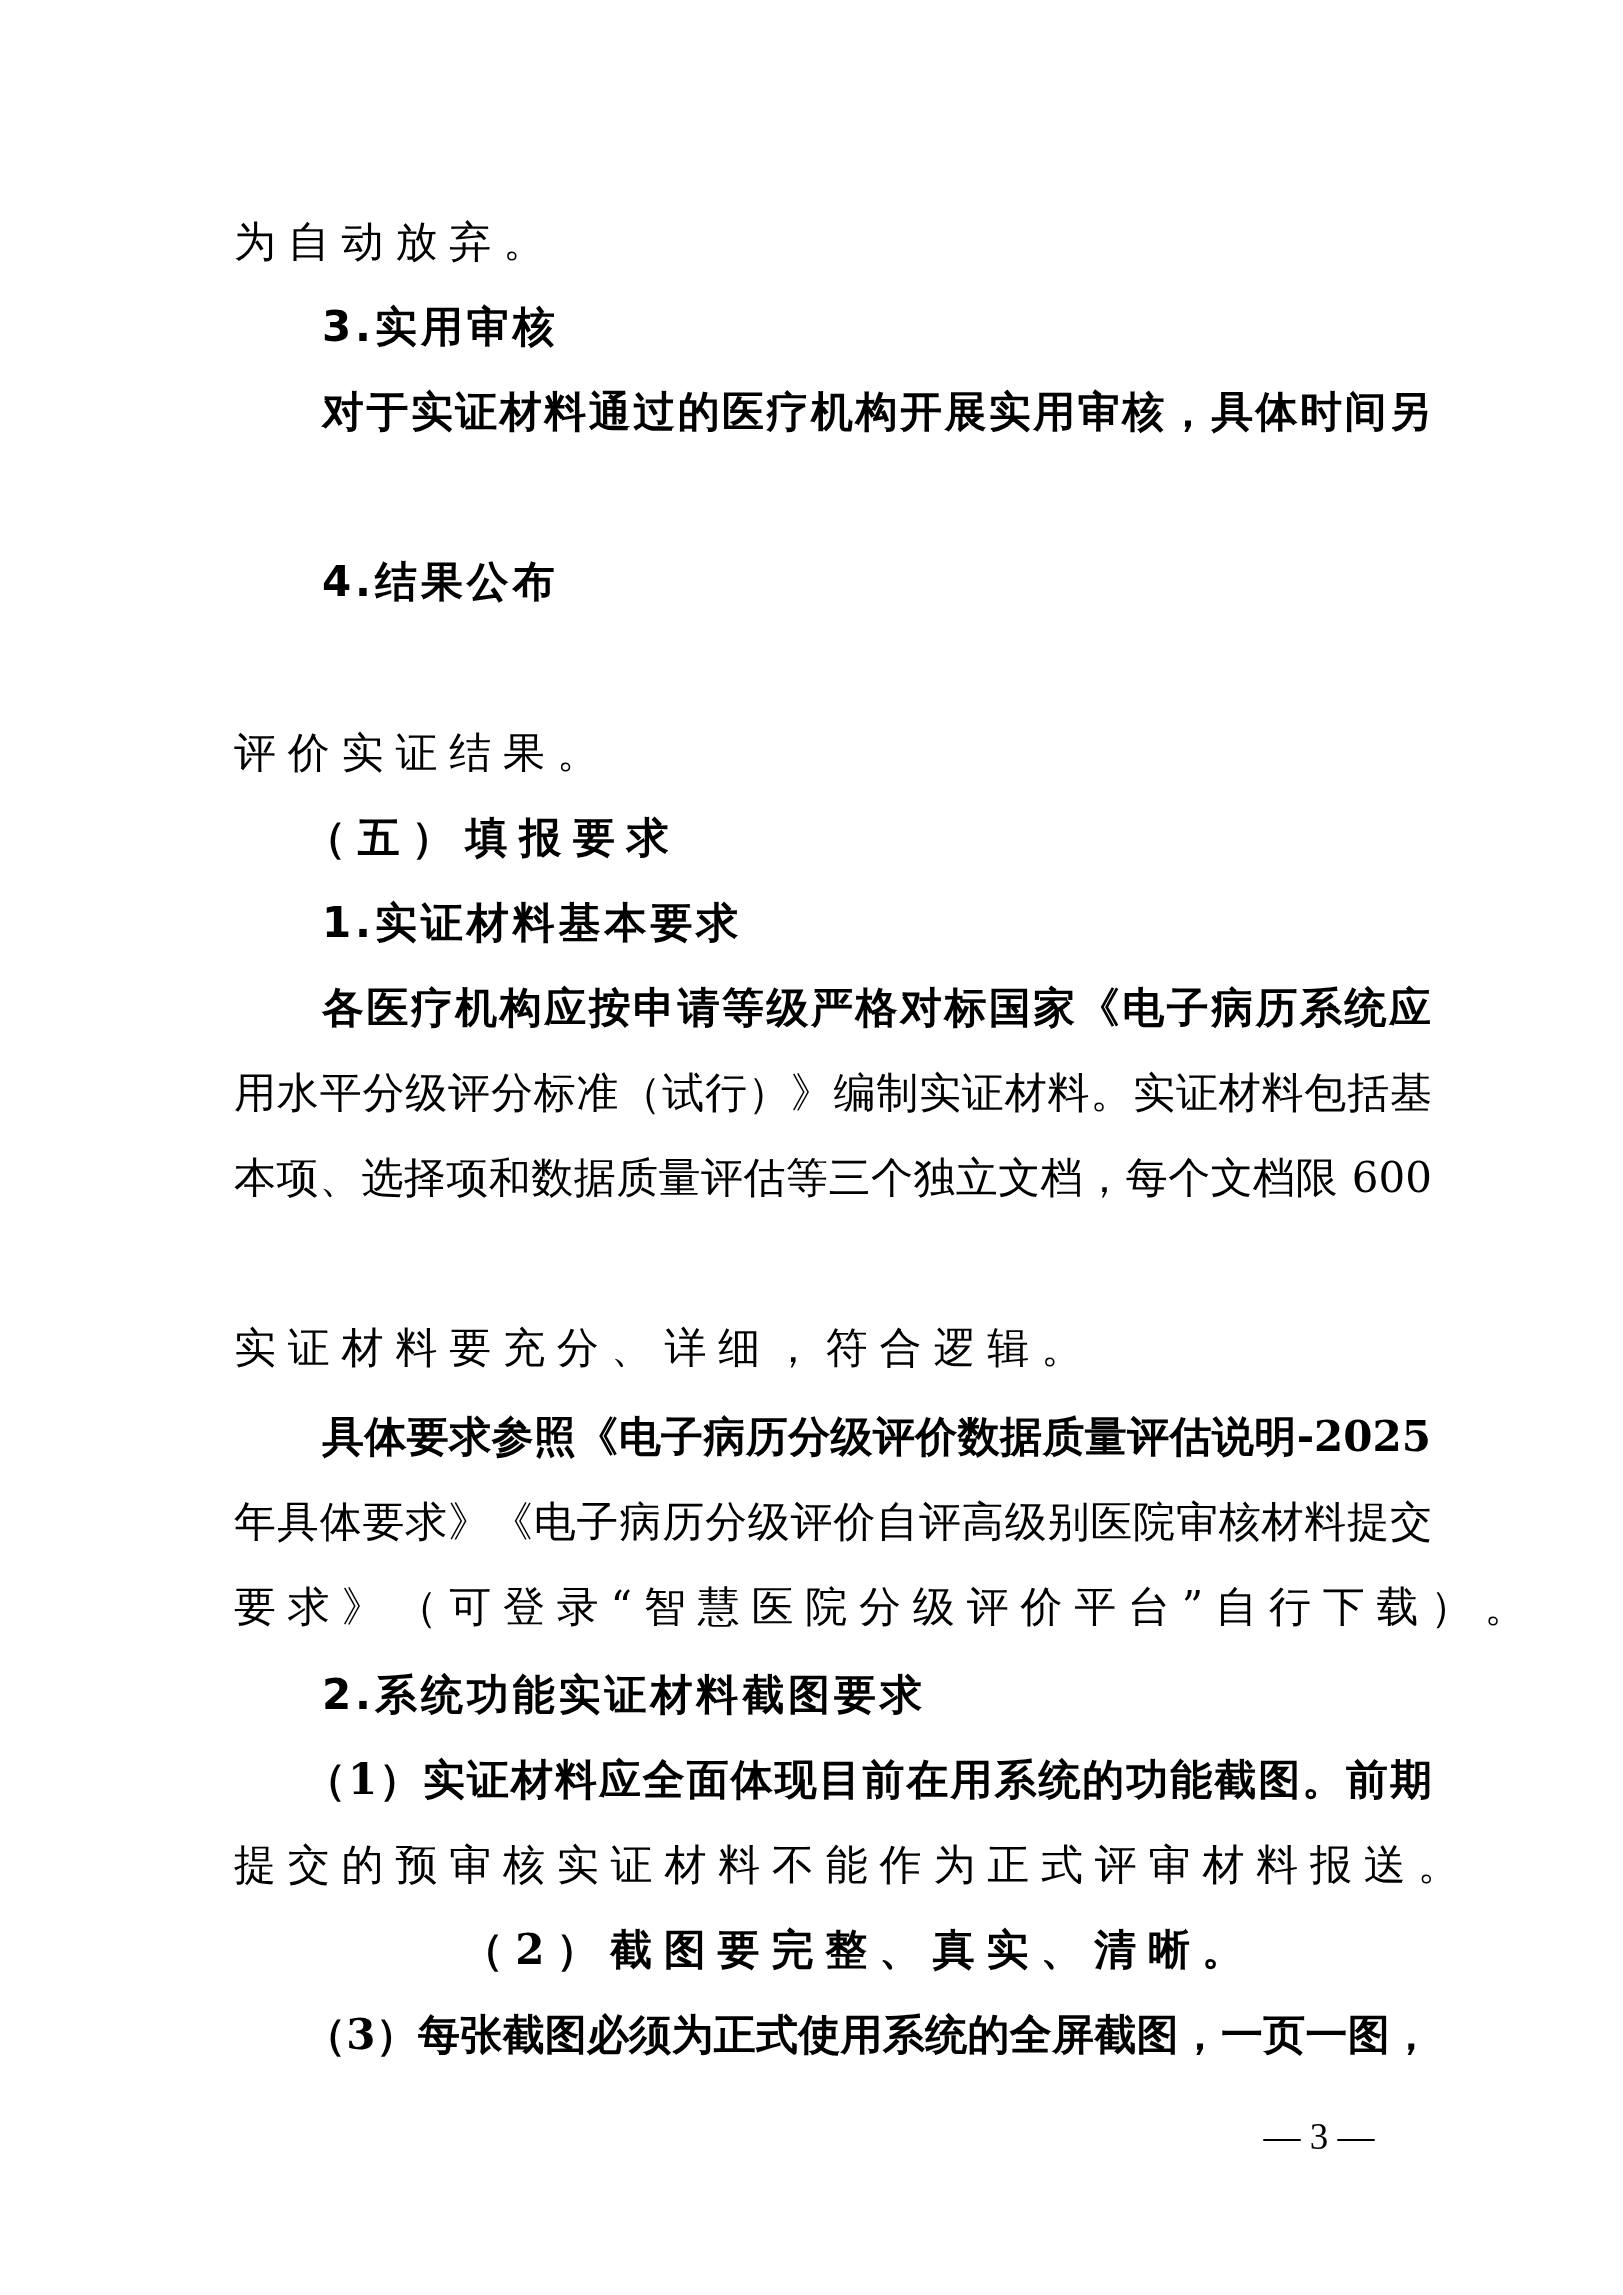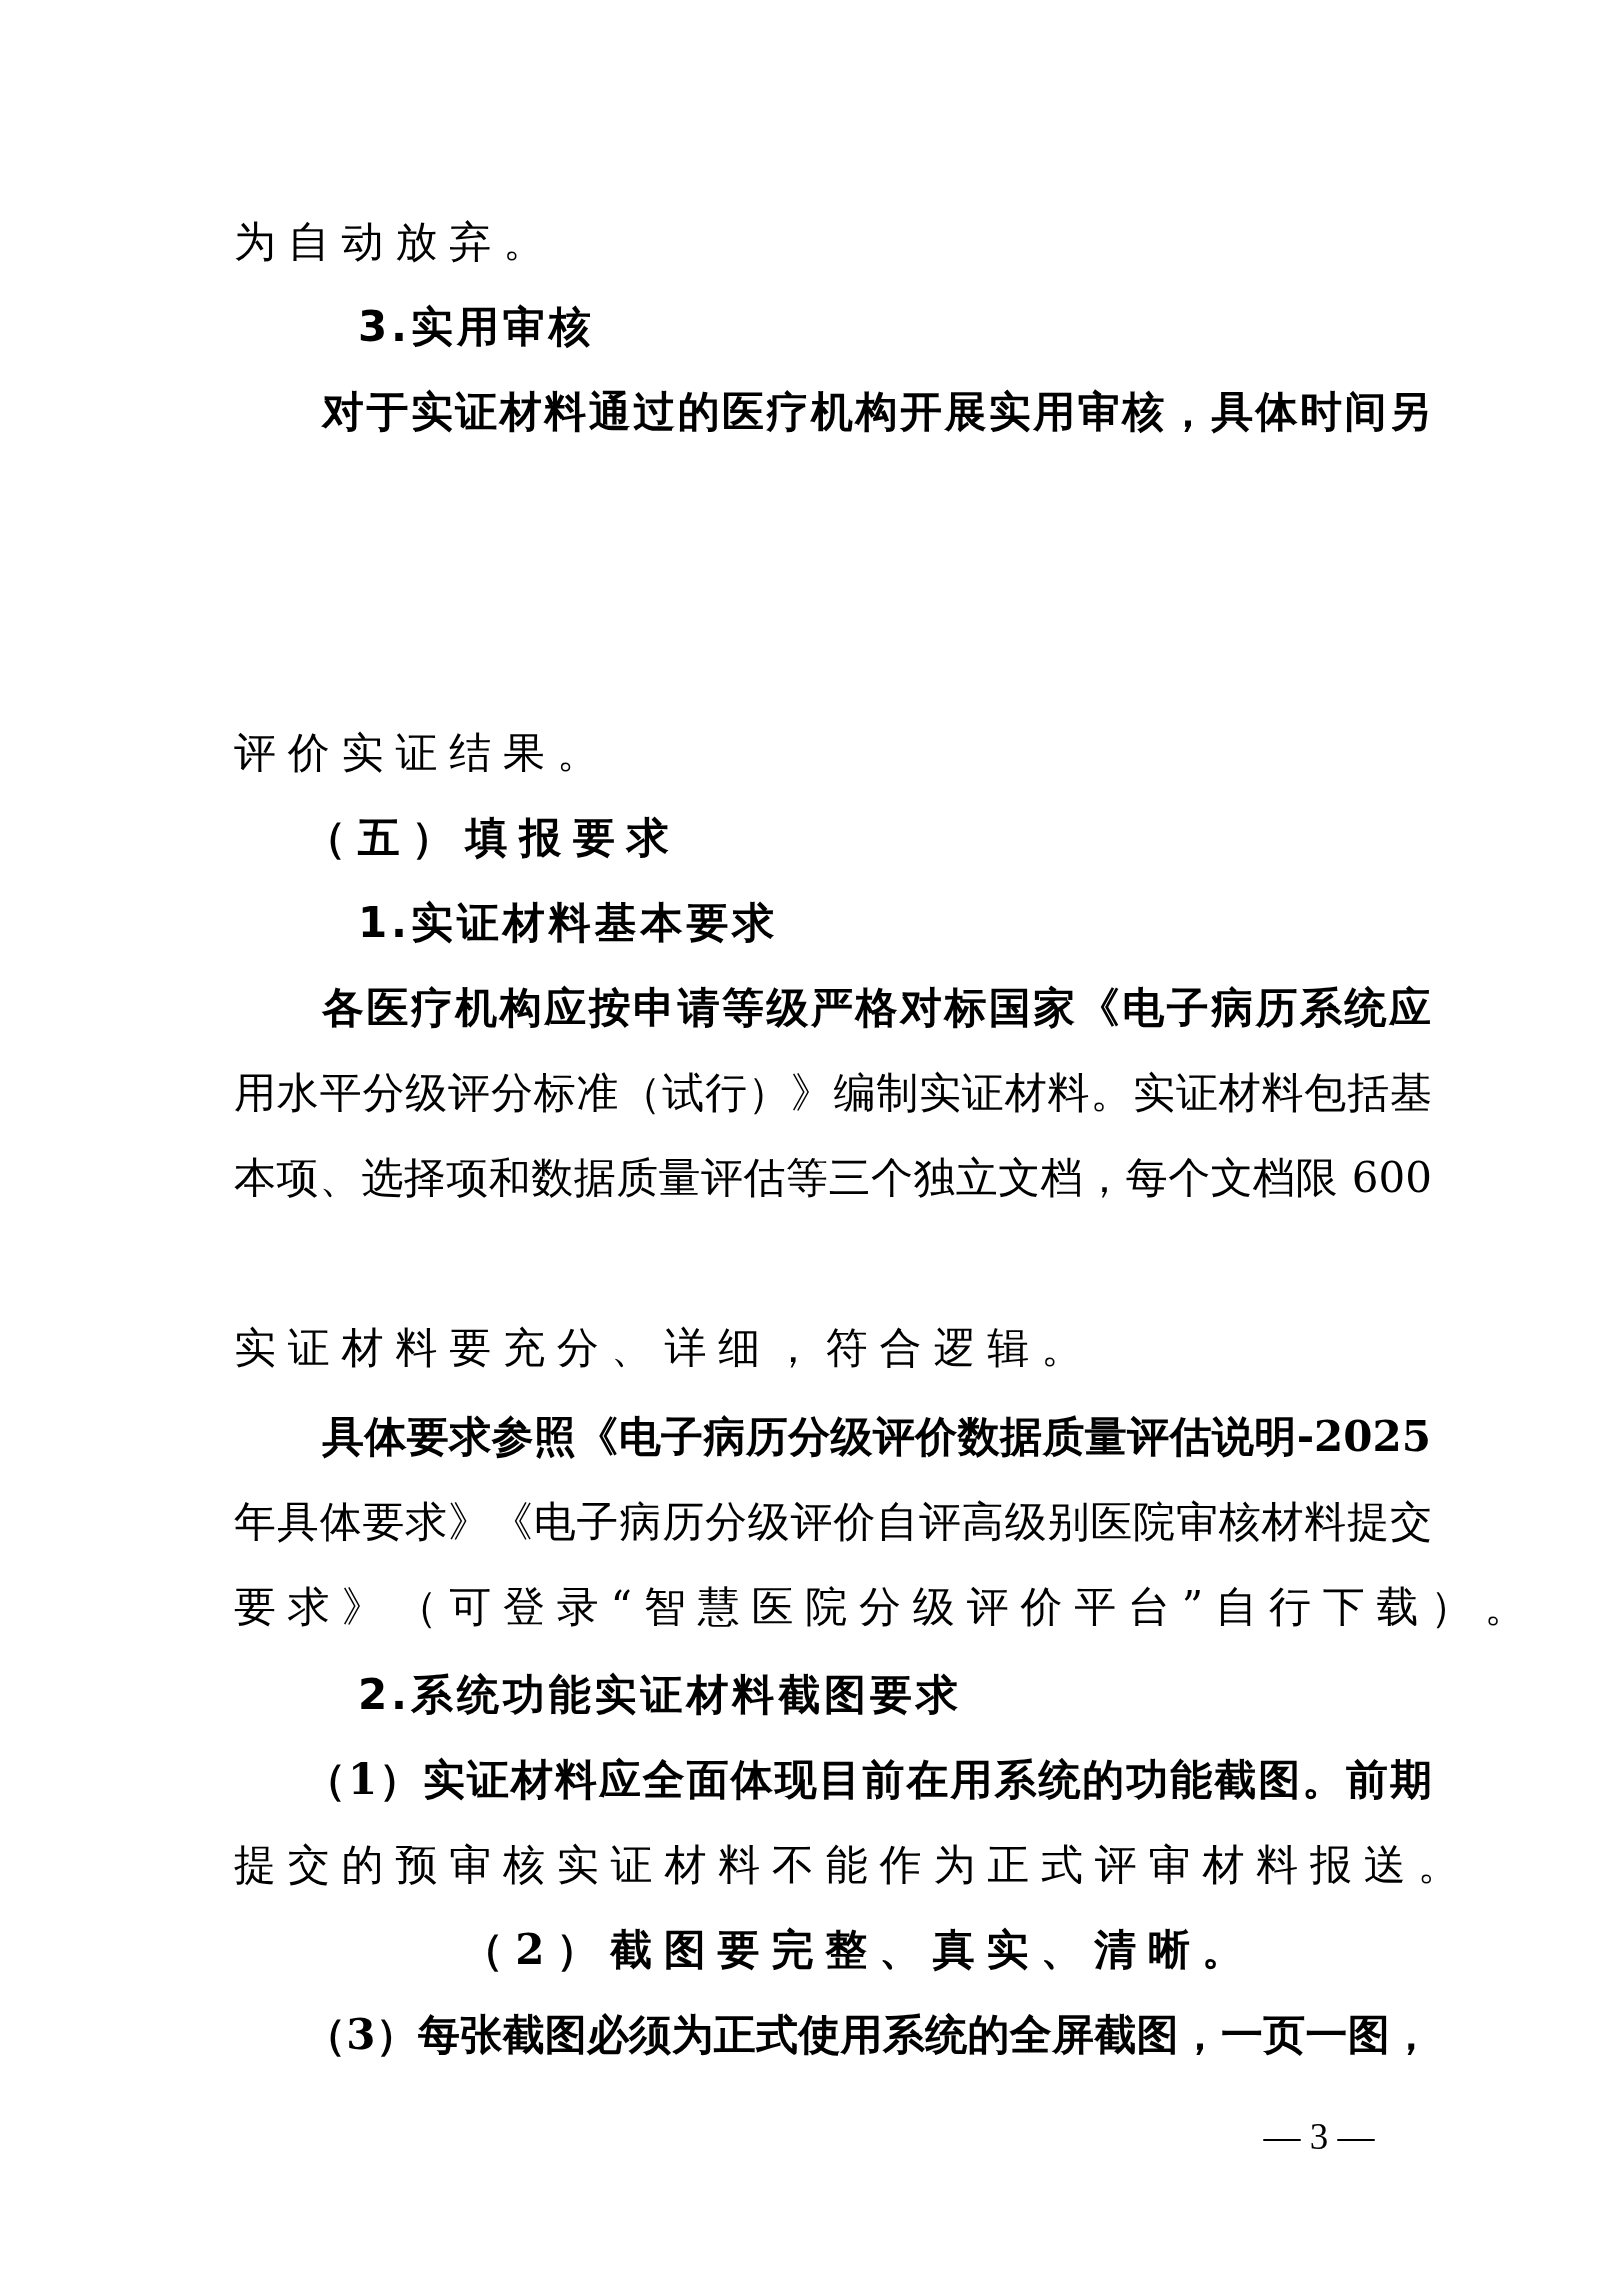--- a/index.html
+++ b/index.html
@@ -2,36 +2,37 @@
 <html style="font-size:10.5px"><head>
 <meta charset="utf-8">
 <style>
   html, body { margin: 0; padding: 0; background: #ffffff; }
   body { width: 1623px; height: 2295px; position: relative; overflow: hidden;
          font-family: "DejaVu Serif", "Liberation Serif", serif; color: #000; }
   .page { position: absolute; left: 16px; top: 0; width: 1623px; height: 2295px; background: #fff; }
   .line { position: absolute; left: 218px; width: 1198px; font-size: 42px; line-height: 52px;
           white-space: nowrap; letter-spacing: 11.8px; }
   .indent { left: 306px; width: 1109px; font-weight: bold; }
-  .heading { font-family: "DejaVu Sans", "Liberation Sans", sans-serif; font-weight: bold; letter-spacing: 3.9px; margin-left: 36px; }
+  .heading { font-family: "DejaVu Sans", "Liberation Sans", sans-serif; font-weight: bold; letter-spacing: 3.9px; }
   .justify { text-align: justify; text-align-last: justify; letter-spacing: 0; }
   .page-number { position: absolute; left: 1231px; top: 2111px; width: 144px; font-size: 37px;
                  line-height: 52px; text-align: center; font-family: "Liberation Serif", "DejaVu Serif", serif; }
 </style>
 </head>
 <body>
 
 <div class="page">
 
   <div class="line" style="top:216px">为自动放弃。</div>
 
   <div class="line indent heading" style="top:301px">3.实用审核</div>
 
   <div class="line indent justify" style="top:386px">对于实证材料通过的医疗机构开展实用审核，具体时间另</div>
 
+  <div class="line indent heading" style="top:556px">4.结果公布</div>
 
   <div class="line" style="top:727px">评价实证结果。</div>
 
   <div class="line indent" style="top:812px; left:288px;">（五）填报要求</div>
 
   <div class="line indent heading" style="top:897px">1.实证材料基本要求</div>
 
   <div class="line indent justify" style="top:982px">各医疗机构应按申请等级严格对标国家《电子病历系统应</div>
   <div class="line justify" style="top:1067px">用水平分级评分标准（试行）》编制实证材料。实证材料包括基</div>
   <div class="line justify" style="top:1152px">本项、选择项和数据质量评估等三个独立文档，每个文档限 600</div>

